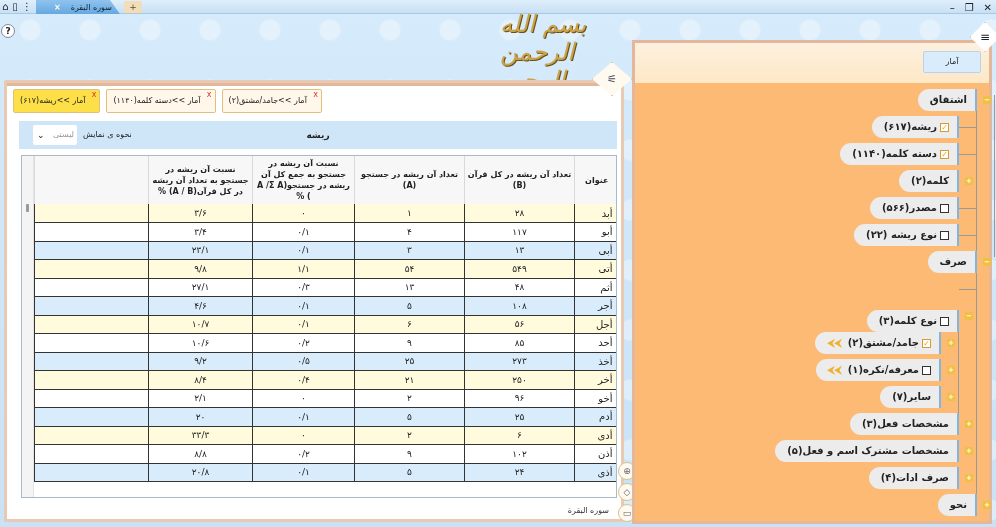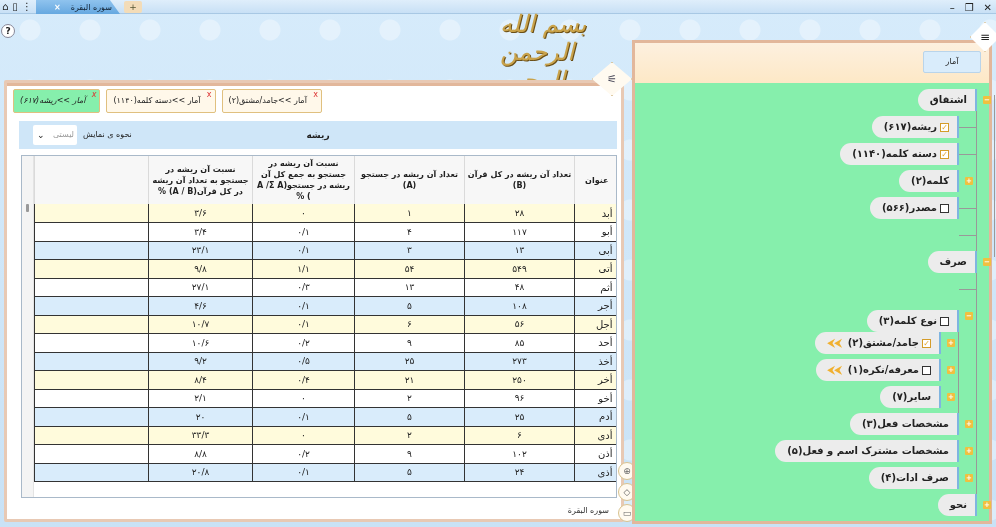--- a/index.html
+++ b/index.html
@@ -60,21 +60,21 @@
     position: absolute; left: 592px; top: 62px; width: 40px; height: 34px;
     background: #fffaf0; border: 1px solid #c9a76a; transform: rotate(0deg);
     clip-path: polygon(50% 0, 100% 50%, 50% 100%, 0 50%);
     display: flex; align-items: center; justify-content: center; font-size: 11px; color: #445;
   }
   .chips { position: absolute; left: 6px; top: 6px; display: flex; gap: 6px; direction: ltr; }
   .chip {
     position: relative; height: 24px; padding: 0 14px 0 6px; border: 1px solid #e0c07f; border-radius: 2px;
     background: #fff8ea; font-size: 8px; line-height: 22px; white-space: nowrap; direction: rtl;
   }
-  .chip.active { background: #86efac; font-style: italic; }
+  .chip.active { background: #fde047; }
   .chip .chip-x { position: absolute; right: 3px; top: 0px; color: #d33; font-size: 8px; line-height: 10px; }
   .toolbar {
     position: absolute; left: 12px; top: 38px; width: 598px; height: 28px;
     background: #cfe6f8; direction: rtl;
   }
   .toolbar .tb-title { position: absolute; left: 0; right: 0; top: 0; text-align: center; font-size: 9px; line-height: 28px; font-weight: bold; }
   .view-select {
     position: absolute; left: 14px; top: 4px; width: 44px; height: 20px; background: #fff; border-radius: 2px;
     font-size: 8px; color: #999; line-height: 20px; padding-left: 24px; direction: rtl; text-align: right; padding-right: 3px;
   }
@@ -104,21 +104,21 @@
 
   .side-tools { position: absolute; left: 618px; top: 462px; width: 20px; display: flex; flex-direction: column; gap: 3px; }
   .side-tool {
     width: 18px; height: 18px; border-radius: 50%; background: #fffaf0; border: 1px solid #d8c28e;
     font-size: 9px; text-align: center; line-height: 16px; color: #666;
   }
 
   
   .right-panel {
     position: absolute; left: 632px; top: 40px; width: 360px; height: 484px;
-    background: #86efac; border: 3px solid #e2b79b; border-right: 3px solid #e2b79b;
+    background: #fdba74; border: 3px solid #e2b79b; border-right: 3px solid #e2b79b;
   }
   .right-head {
     position: absolute; left: 0; top: 0; right: 0; height: 40px;
     background: linear-gradient(180deg,#fdf0df,#fde8c6);
   }
   .stats-btn {
     position: absolute; right: 8px; top: 8px; width: 58px; height: 22px; background: #d9ecfb;
     border: 1px solid #b9d4ea; border-radius: 2px; font-size: 8px; text-align: center; line-height: 20px;
   }
   .menu-diamond {
@@ -367,20 +367,21 @@
       <div class="node" style="top: 0px; right: 28px;"><span>اشتقاق</span></div>
       <div class="exp" style="top: 7px; right: 14px;">−</div>
       <div class="node" style="top: 27px; right: 46px;"><span class="cb checked">✓</span><span>ریشه(۶۱۷)</span></div>
       <div class="hconn" style="top: 38px; right: 28px; width: 18px;"></div>
       <div class="node" style="top: 54px; right: 46px;"><span class="cb checked">✓</span><span>دسته کلمه(۱۱۴۰)</span></div>
       <div class="hconn" style="top: 65px; right: 28px; width: 18px;"></div>
       <div class="node" style="top: 81px; right: 46px;"><span>کلمه(۲)</span></div>
       <div class="exp" style="top: 88px; right: 32px;">+</div>
       <div class="node" style="top: 108px; right: 46px;"><span class="cb"></span><span>مصدر(۵۶۶)</span></div>
       <div class="hconn" style="top: 119px; right: 28px; width: 18px;"></div>
+      <div class="node" style="top: 135px; right: 46px;"><span class="cb"></span><span>نوع ریشه  (۲۲)</span></div>
       <div class="hconn" style="top: 146px; right: 28px; width: 18px;"></div>
       <div class="node" style="top: 162px; right: 28px;"><span>صرف</span></div>
       <div class="exp" style="top: 169px; right: 14px;">−</div>
       <div class="node" style="top: 189px; right: 46px; margin-top: 32px;"><span class="cb"></span><span>نوع کلمه(۳)</span></div>
       <div class="hconn" style="top: 200px; right: 28px; width: 18px;"></div>
       <div class="exp" style="top: 223px; right: 32px;">−</div>
       <div class="node" style="top: 243px; right: 64px;"><span class="cb checked">✓</span><span>جامد/مشتق(۲)</span><span class="arrows">⮜⮜</span></div>
       <div class="exp" style="top: 250px; right: 50px;">+</div>
       <div class="node" style="top: 270px; right: 64px;"><span class="cb"></span><span>معرفه/نکره(۱)</span><span class="arrows">⮜⮜</span></div>
       <div class="exp" style="top: 277px; right: 50px;">+</div>

